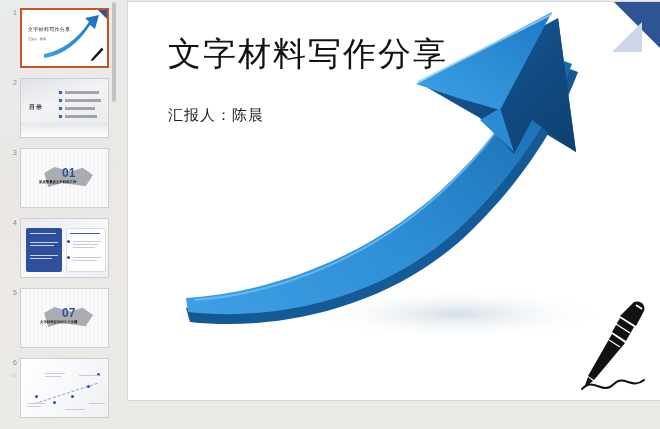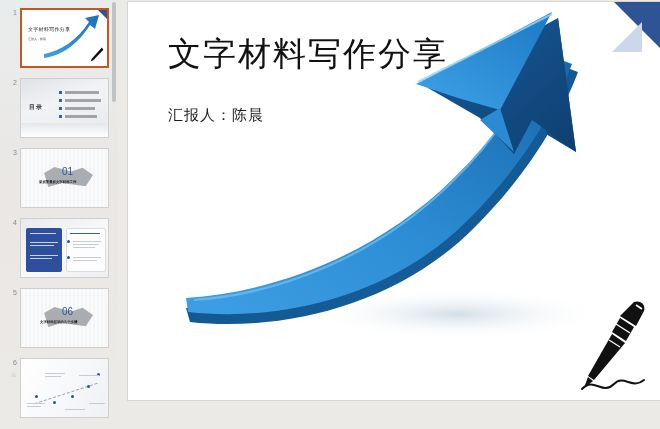--- a/index.html
+++ b/index.html
@@ -98,21 +98,21 @@
   }
   .mini-grad-grey{
     background:linear-gradient(160deg,#dfe2e6 0%,#f2f3f5 40%,#e7e9ec 100%);
   }
   .mini-stripes{
     background:
       repeating-linear-gradient(90deg,#f4f5f7 0 2px,#fbfbfc 2px 4px),
       #f7f8f9;
   }
   .mini-num{
-    position:absolute; font-size:10px; font-weight:normal; color:#2f5496;
+    position:absolute; font-size:12px; font-weight:bold; color:#2f5496;
   }
   .mini-cap{
     position:absolute; font-size:3.4px; color:#1a1a1a; white-space:nowrap;
     font-weight:bold;
   }
   .mini-blob{
     position:absolute; background:#9b9fa4; opacity:.85;
   }
   .mini-toc-label{
     position:absolute; left:8px; top:24px; font-size:6px; font-weight:bold;
@@ -222,21 +222,21 @@
           <div class="mini-dot" style="left:46px;top:37px"></div>
         </div>
       </div>
     </div>
 
     <div class="thumb-row" style="top:288px;">
       <div class="thumb-num">5</div>
       <div class="thumb">
         <div class="mini mini-stripes">
           <div class="mini-blob" style="left:20px;top:18px;width:52px;height:20px;clip-path:polygon(6% 30%,26% 0%,58% 22%,80% 4%,100% 40%,86% 96%,40% 80%,14% 100%)"></div>
-          <div class="mini-num" style="left:41px;top:17px">06</div>
+          <div class="mini-num" style="left:41px;top:17px">07</div>
           <div class="mini-cap" style="left:19px;top:31px">文字材料起草的几个步骤</div>
         </div>
       </div>
     </div>
 
     <div class="thumb-row" style="top:358px;">
       <div class="thumb-num">6</div>
       <div class="thumb-star">☆</div>
       <div class="thumb">
         <div class="mini" style="background:linear-gradient(120deg,#ffffff 0%,#f6f7f9 60%,#eef0f3 100%)">

